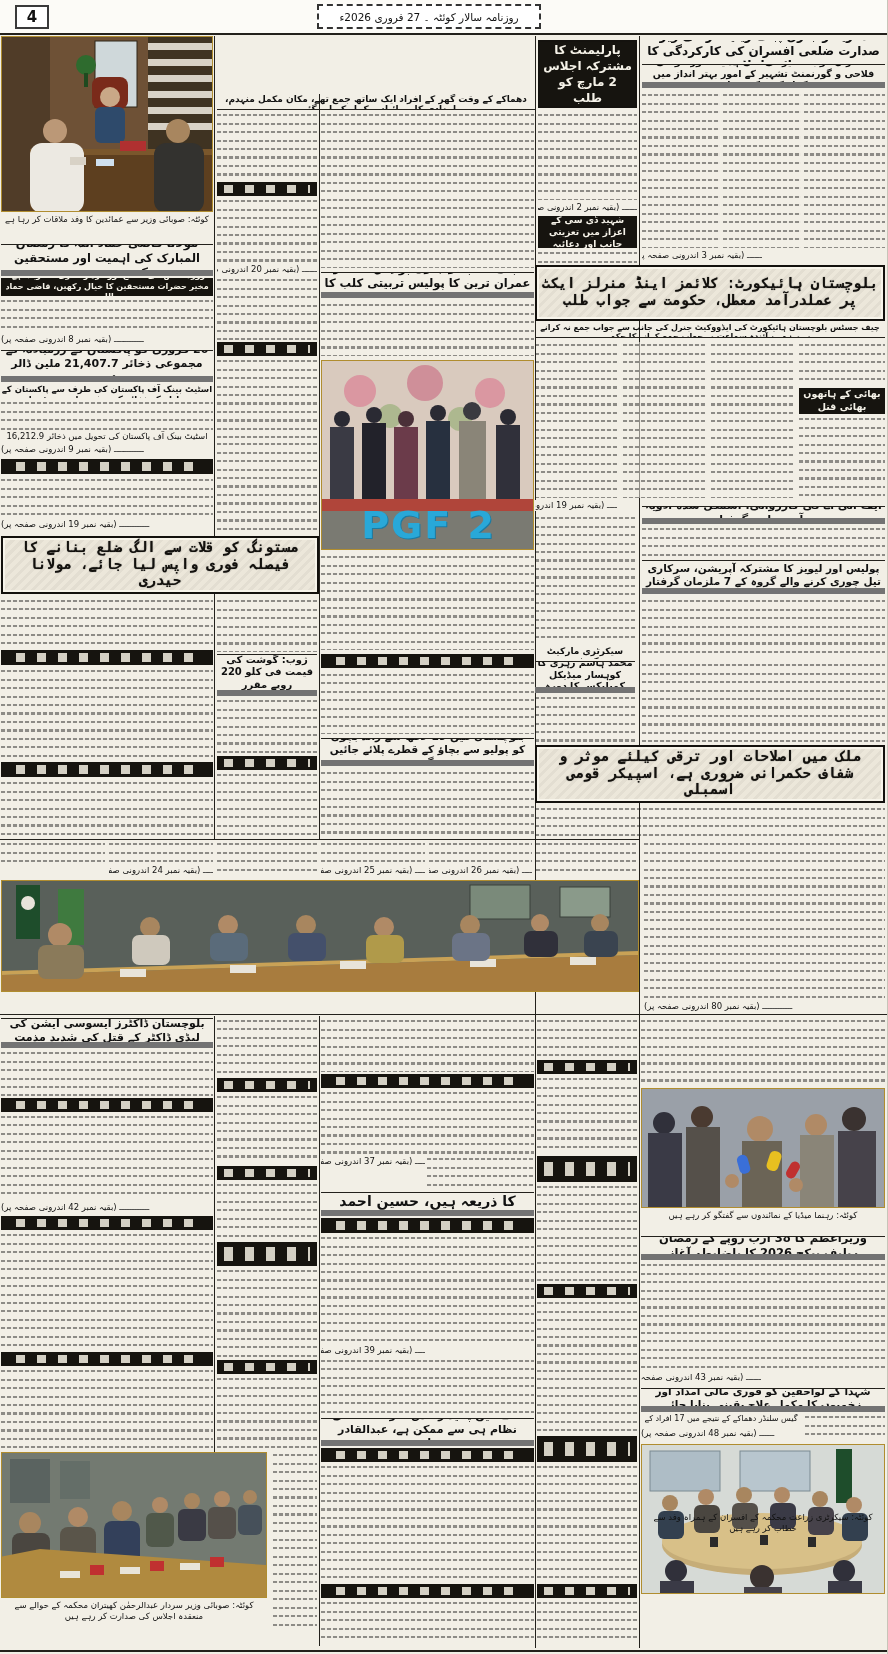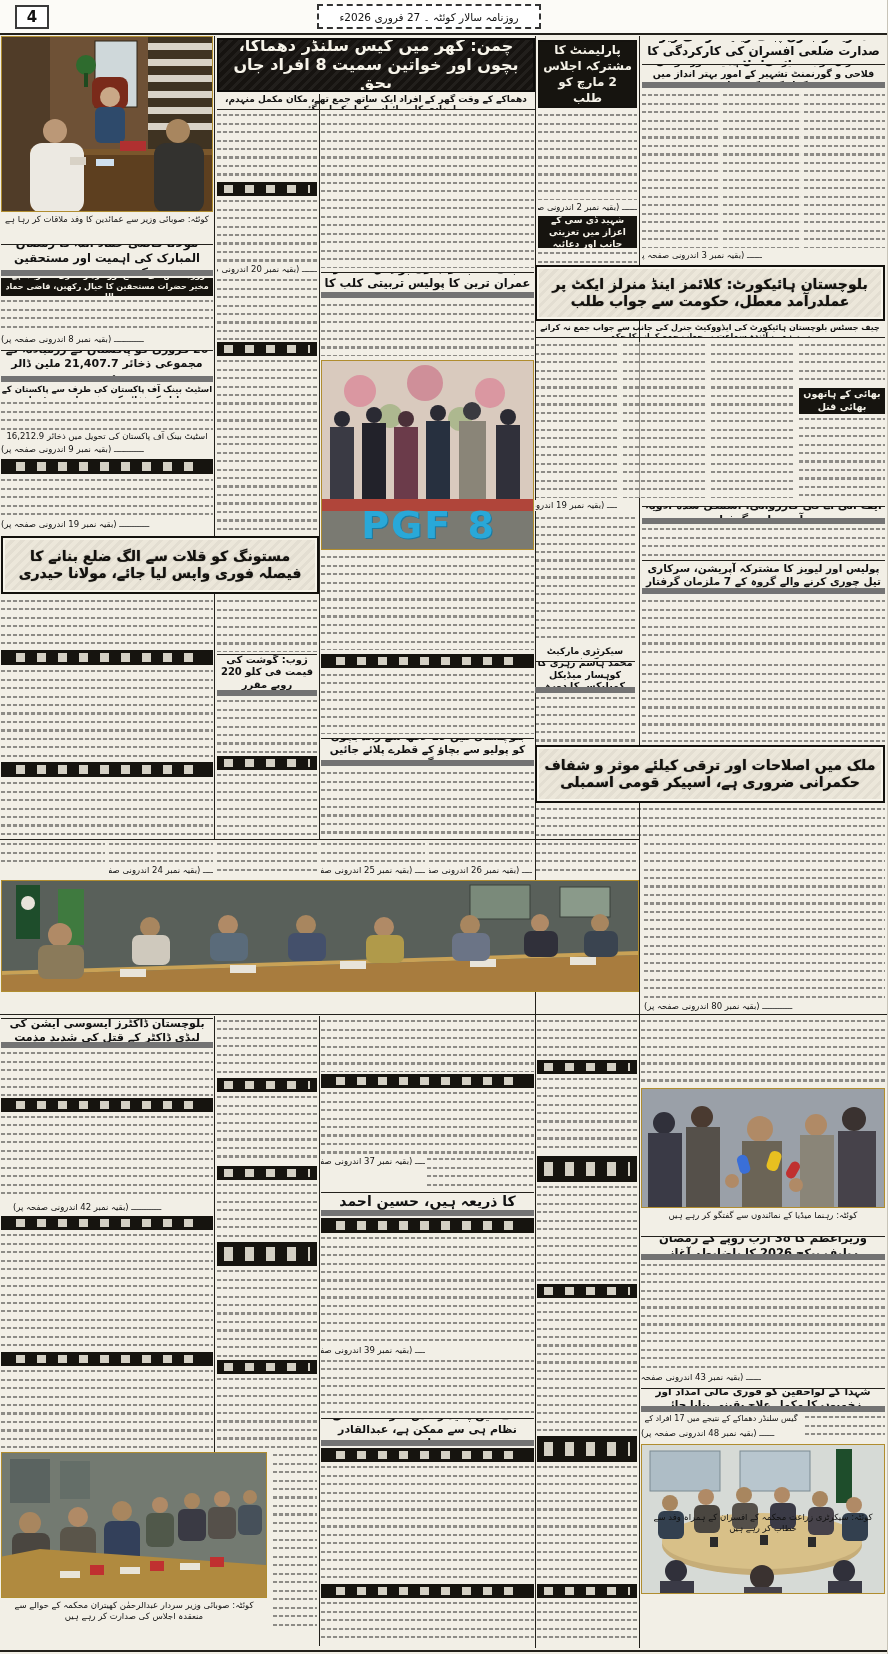--- a/index.html
+++ b/index.html
@@ -20,21 +20,21 @@
         justify-content:center;padding:0 2px;overflow:hidden;}
   .rule-tb{border-top:1px solid #23211c;border-bottom:6px solid #737373;text-align:center;}
   .bar{background:#16140f;color:#f5f2e8;font-weight:bold;text-align:center;display:flex;
        align-items:center;justify-content:center;line-height:1.35;padding:1px 3px;overflow:hidden;}
   .banner{background:#161310;color:#f7f4ea;font-weight:bold;display:flex;align-items:center;
        justify-content:center;text-align:center;border:2px solid #0d0c0a;line-height:1.18;
        padding:1px 4px;overflow:hidden;
        background-image:repeating-linear-gradient(135deg,rgba(255,255,255,.05) 0 3px,transparent 3px 7px);}
   .banner.light{background:#ece7da;color:#13110d;border:2px solid #13110d;
        box-shadow:inset 0 0 0 2px #f7f4ea;text-shadow:0 0 1px #444;
-       background-image:repeating-linear-gradient(135deg,rgba(0,0,0,.04) 0 3px,transparent 3px 7px);}
+       background-image:repeating-linear-gradient(135deg,rgba(0,0,0,.04) 0 3px,transparent 3px 7px);font-family:Liberation Mono, monospace;}
   .cont{font-size:8.5px;direction:rtl;text-align:left;background:#f2efe6;line-height:11px;
         white-space:nowrap;overflow:hidden;}
   .cont .dash{letter-spacing:-1px;color:#222;}
   .cap{font-size:8.5px;text-align:center;line-height:1.35;overflow:hidden;}
   .kick{font-weight:bold;text-align:center;overflow:hidden;}
   .photo{border:1px solid #b08d2f;background:#7a7a72;overflow:hidden;}
   .vr{background:#23211c;width:1px;}
   .hr{background:#23211c;}
   .box{border:2px solid #14120e;}
   #pageno{border:2px solid #3a3a3a;display:flex;align-items:center;justify-content:center;
@@ -116,21 +116,20 @@
   </div>
 
   <div class="abs banner light" style="left:2px;top:536px;width:318px;height:58px;font-size:14px">مستونگ کو قلات سے الگ ضلع بنانے کا فیصلہ فوری واپس لیا جائے، مولانا حیدری</div>
 
   <div class="abs sim" style="left:2px;top:598px;width:212px;height:50px"></div>
   <div class="abs barsim" style="left:2px;top:650px;width:212px;height:15px"></div>
   <div class="abs sim" style="left:2px;top:668px;width:212px;height:92px"></div>
   <div class="abs barsim" style="left:2px;top:762px;width:212px;height:15px"></div>
   <div class="abs sim" style="left:2px;top:780px;width:212px;height:57px"></div>
 
-  <div class="abs banner" style="left:218px;top:38px;width:318px;height:54px;font-size:16px">چمن: گھر میں گیس سلنڈر دھماکا، بچوں اور خواتین سمیت 8 افراد جاں بحق</div>
   <div class="abs kick" style="left:218px;top:94px;width:318px;height:16px;font-size:9px;border-bottom:1px solid #23211c">دھماکے کے وقت گھر کے افراد ایک ساتھ جمع تھے، مکان مکمل منہدم، امدادی کارروائیاں مکمل کر لی گئیں</div>
 
   <div class="abs sim" style="left:218px;top:112px;width:100px;height:68px"></div>
   <div class="abs barsim" style="left:218px;top:182px;width:100px;height:14px"></div>
   <div class="abs sim" style="left:218px;top:198px;width:100px;height:64px"></div>
   <div class="abs cont" style="left:218px;top:264px;width:100px;height:11px">
     <span class="dash">ــــــ</span> <span>(بقیہ نمبر 20 اندرونی صفحہ پر)</span>
   </div>
   <div class="abs sim" style="left:218px;top:277px;width:100px;height:63px"></div>
   <div class="abs barsim" style="left:218px;top:342px;width:100px;height:14px"></div>
@@ -164,21 +163,21 @@
           <rect x="74" y="66" width="24" height="84" fill="#6b3b4a"></rect>
         <circle cx="118" cy="52" r="8" fill="#2a2a33"></circle>
           <rect x="106" y="60" width="24" height="90" fill="#27303f"></rect>
         <circle cx="152" cy="50" r="9" fill="#3a3a40"></circle>
           <rect x="139" y="60" width="27" height="90" fill="#8a8578"></rect>
         <circle cx="188" cy="56" r="8" fill="#2a2a33"></circle>
           <rect x="176" y="64" width="24" height="86" fill="#30303a"></rect>
       </g>
       <rect x="0" y="138" width="213" height="12" fill="#b0453a"></rect>
     </svg>
-    <div id="pgf-label" class="abs" style="left:0;top:142px;width:213px;height:46px">PGF 8</div>
+    <div id="pgf-label" class="abs" style="left:0;top:142px;width:213px;height:46px">PGF 2</div>
   </div>
   <div class="abs sim" style="left:322px;top:554px;width:213px;height:96px"></div>
   <div class="abs barsim" style="left:322px;top:654px;width:213px;height:14px"></div>
   <div class="abs sim" style="left:322px;top:672px;width:213px;height:62px"></div>
   <div class="abs head rule-tb" style="left:322px;top:738px;width:213px;height:28px;font-size:10.5px">بلوچستان میں 29 لاکھ سے زائد بچوں کو پولیو سے بچاؤ کے قطرے پلائے جائیں گے</div>
   <div class="abs sim" style="left:322px;top:770px;width:213px;height:67px"></div>
 
   <div class="abs bar box" style="left:539px;top:40px;width:99px;height:68px;font-size:12px">پارلیمنٹ کا مشترکہ اجلاس 2 مارچ کو طلب</div>
   <div class="abs sim" style="left:539px;top:112px;width:99px;height:88px"></div>
   <div class="abs cont" style="left:539px;top:202px;width:99px;height:11px">
@@ -277,21 +276,21 @@
 
   <div class="abs sim" style="left:645px;top:841px;width:241px;height:158px"></div>
   <div class="abs cont" style="left:645px;top:1001px;width:241px;height:11px">
     <span class="dash">ــــــــــــ</span> <span>(بقیہ نمبر 80 اندرونی صفحہ پر)</span>
   </div>
 
   <div class="abs head rule-tb" style="left:2px;top:1018px;width:212px;height:30px;font-size:11px">بلوچستان ڈاکٹرز ایسوسی ایشن کی لیڈی ڈاکٹر کے قتل کی شدید مذمت</div>
   <div class="abs sim" style="left:2px;top:1050px;width:212px;height:46px"></div>
   <div class="abs barsim" style="left:2px;top:1098px;width:212px;height:14px"></div>
   <div class="abs sim" style="left:2px;top:1114px;width:212px;height:86px"></div>
-  <div class="abs cont" style="left:14px;top:1202px;width:196px;height:11px">
+  <div class="abs cont" style="left:2px;top:1202px;width:196px;height:11px">
     <span class="dash">ــــــــــــ</span> <span>(بقیہ نمبر 42 اندرونی صفحہ پر)</span>
   </div>
   <div class="abs barsim" style="left:2px;top:1216px;width:212px;height:14px"></div>
   <div class="abs sim" style="left:2px;top:1232px;width:212px;height:118px"></div>
   <div class="abs barsim" style="left:2px;top:1352px;width:212px;height:14px"></div>
   <div class="abs sim" style="left:2px;top:1368px;width:212px;height:80px"></div>
 
   <div class="abs photo" style="left:2px;top:1452px;width:266px;height:146px">
     <svg width="266" height="146" viewBox="0 0 266 146" preserveAspectRatio="none">
       <rect width="266" height="146" fill="#737a71"></rect>

